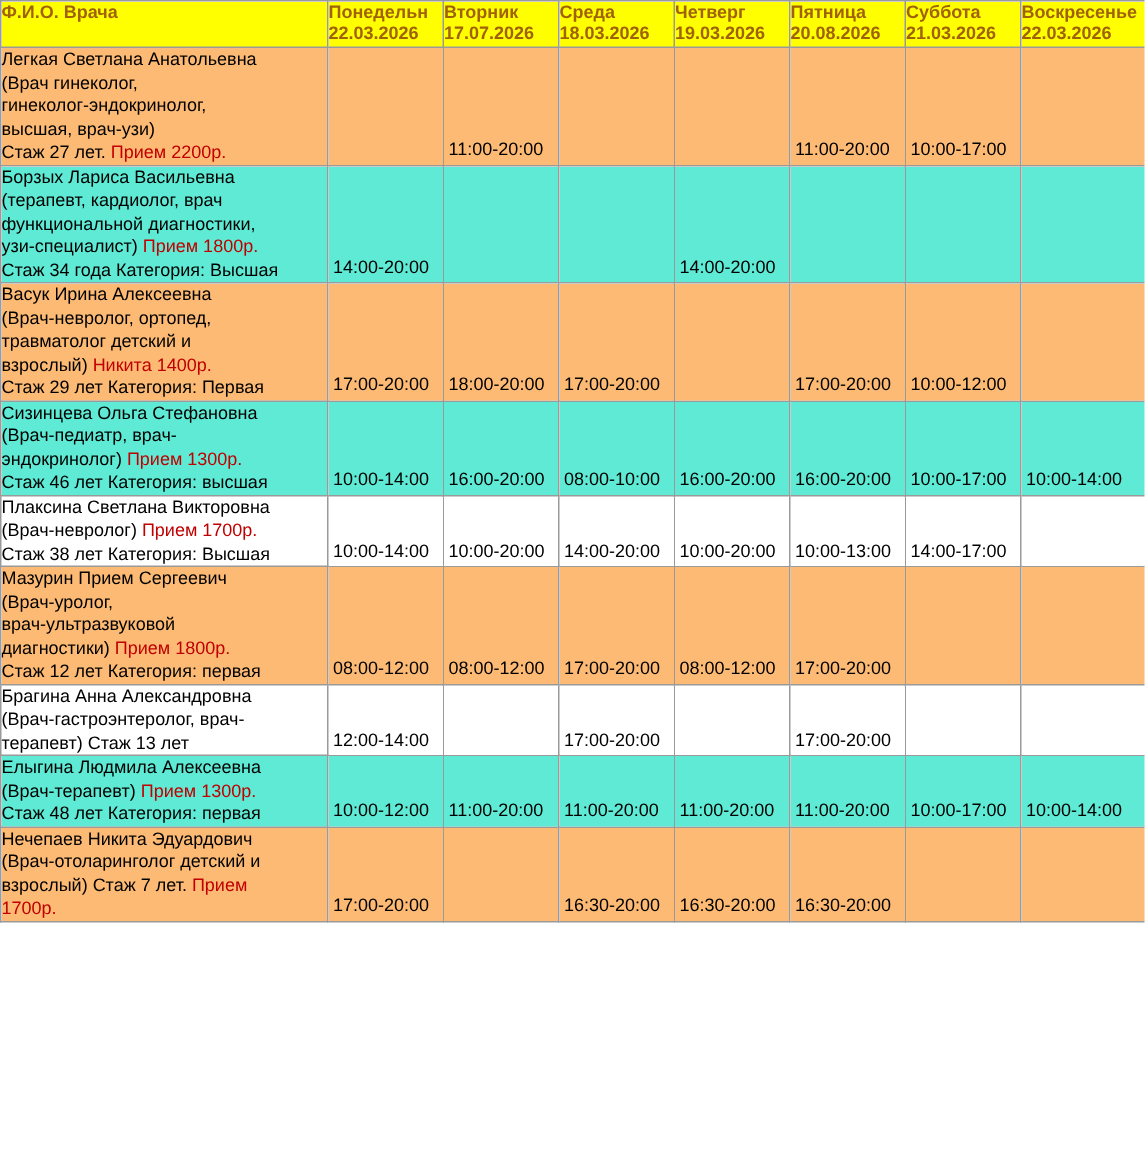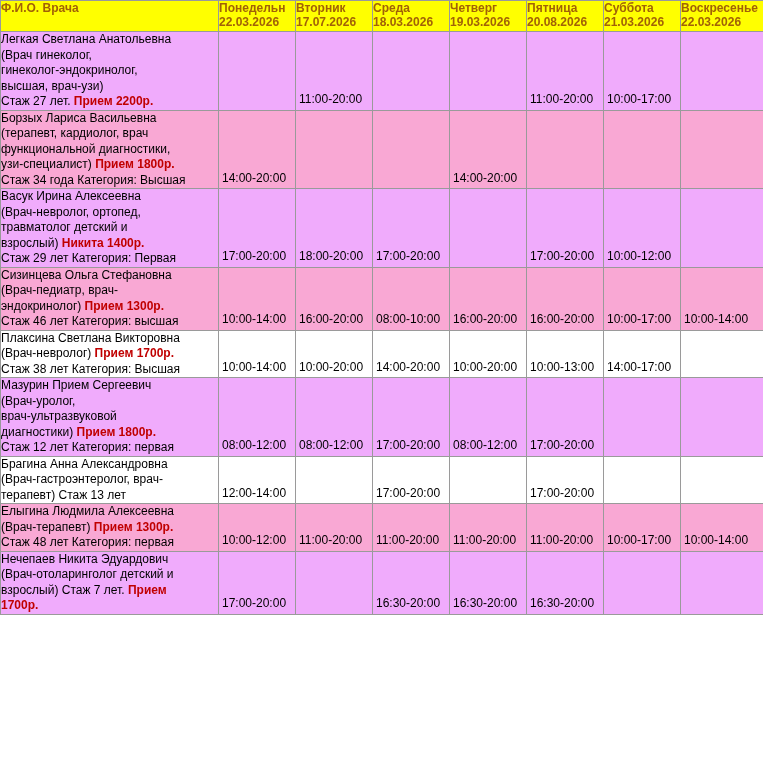--- a/index.html
+++ b/index.html
@@ -48,39 +48,39 @@
   }
   .hd-line2 { display: block; }
 
   
   td.name {
     padding: 2px 3px 2px 3px;
     line-height: 15.5px;
     font-size: 12px;
   }
   td.name .line { display: block; white-space: nowrap; }
-  .price { color: #c00000; font-weight: bold; }
+  .price { color: #c00000; font-weight: normal; }
 
   
   td.time {
     position: relative;
     font-size: 12px;
     padding: 0 3px 2px 3px;
     line-height: 15.5px;
   }
   td.time .val {
     position: absolute;
     bottom: 2px;
     left: 3px;
     white-space: nowrap;
   }
 
   
-  tr.tint-peach td { background: #f0abfc; }
-  tr.tint-blue  td { background: #f9a8d4; }
+  tr.tint-peach td { background: #fdba74; }
+  tr.tint-blue  td { background: #5eead4; }
   tr.tint-white td { background: #ffffff; }
 </style>
 </head>
 <body>
 
 <table class="schedule">
   <colgroup>
     <col class="c-name">
       <col class="c-day">
       <col class="c-day">

